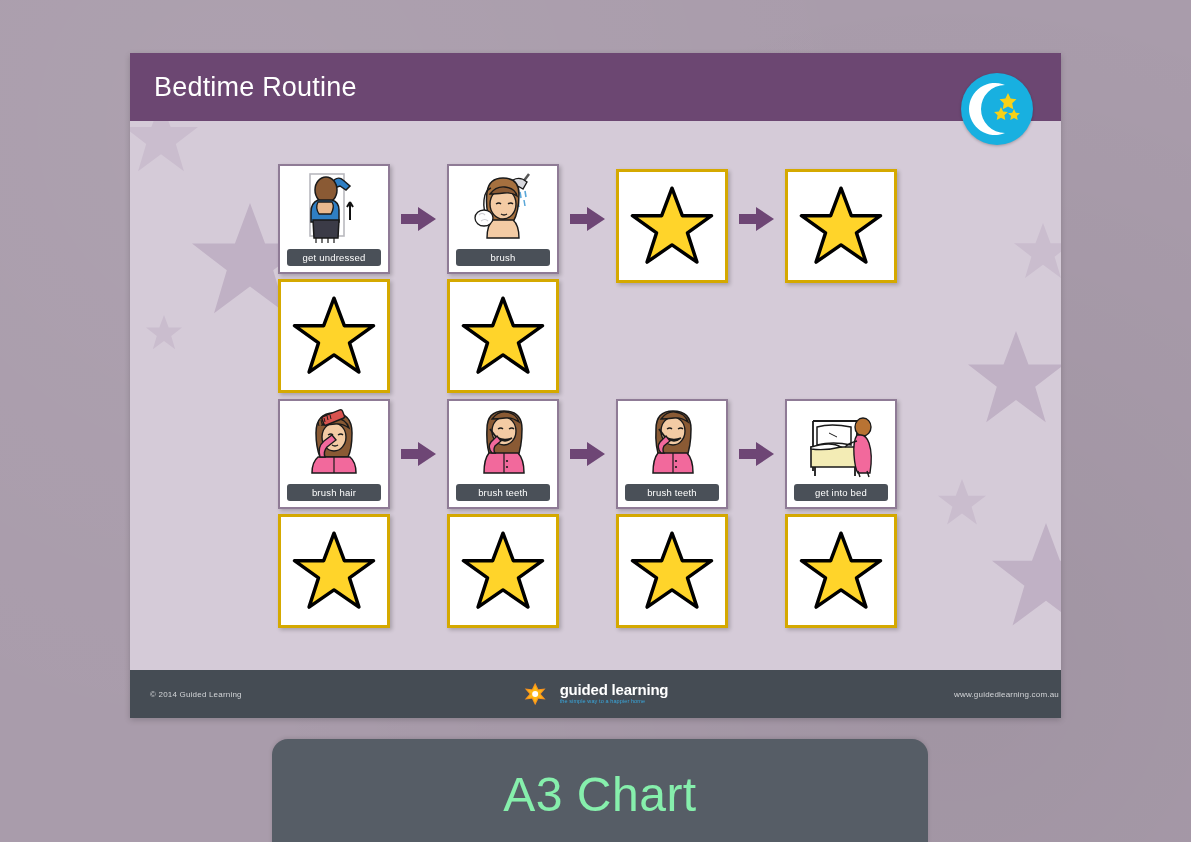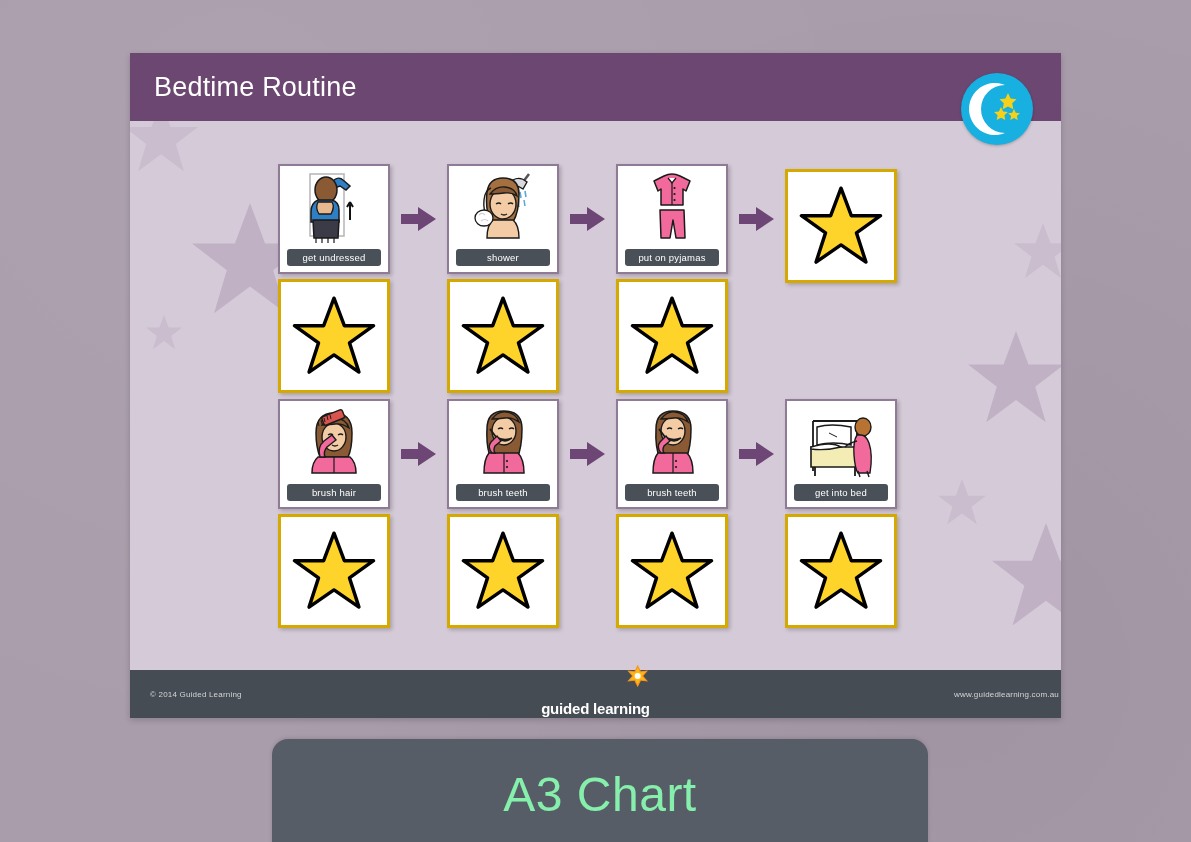--- a/index.html
+++ b/index.html
@@ -181,23 +181,22 @@
     color: #d3d5d8;
     font-size: 8px;
     margin-left: 20px;
     letter-spacing: 0.2px;
   }
   .brand-lockup {
     position: absolute;
     left: 50%;
     transform: translateX(-50%);
     display: flex;
-    align-items: flex-end;
+    align-items: flex-start;
     gap: 13px;
-    flex-direction: column;
   }
   .brand-mark { width: 24px; height: 24px; }
   .brand-mark svg { display: block; }
   .brand-words { display: flex; flex-direction: column; line-height: 1; }
   .brand-name {
     color: #ffffff;
     font-size: 15px;
     font-weight: bold;
     letter-spacing: -0.2px;
   }
@@ -308,50 +307,36 @@
               <ellipse cx="46" cy="34" rx="13" ry="15" fill="#f3cba4" stroke="#1a1a1a" stroke-width="1.4"></ellipse>
               <path d="M33 24 q6-8 15-7 q10 1 12 9 q-5-4 -13-3 q-9 1 -14 1 z" fill="#8a5a34" stroke="#1a1a1a" stroke-width="1.3"></path>
               <path d="M39 34 q3-2 5 0 M51 34 q3-2 5 0" stroke="#1a1a1a" stroke-width="1.4" fill="none"></path>
               <path d="M44 44 q3 2 6 0" stroke="#1a1a1a" stroke-width="1.3" fill="none"></path>
               <path d="M36 50 q-6 5 -6 18 l32 0 q0-13 -6-18 z" fill="#f3cba4" stroke="#1a1a1a" stroke-width="1.4"></path>
               <path d="M34 18 q-6 2 -7 12 q-1 10 3 16" fill="none" stroke="#1a1a1a" stroke-width="1.4"></path>
               <ellipse cx="27" cy="48" rx="9" ry="8" fill="#ffffff" stroke="#1a1a1a" stroke-width="1.3"></ellipse>
               <path d="M22 45 q3-3 6 0 M24 51 q4-3 7 0" stroke="#cfcfd4" stroke-width="1.2" fill="none"></path>
             </svg>
           </div>
-          <div class="pic-label">shower</div>
+          <div class="pic-label">brush</div>
         </div>
         <div class="star-card">
           <svg width="86" height="86" viewBox="0 0 100 100">
             <polygon points="50,6 62,38 96,38 68,58 79,92 50,72 21,92 32,58 4,38 38,38" fill="#ffd42a" stroke="#000000" stroke-width="4" stroke-linejoin="round"></polygon>
           </svg>
         </div>
       </div>
 
       <div class="step-arrow">
         <svg width="40" height="28" viewBox="0 0 40 28">
           <path d="M2 9 h17 v-7 l18 12 -18 12 v-7 h-17 z" fill="#6e4675"></path>
         </svg>
       </div>
 
       <div class="step-col">
-        <div class="pic-card">
-          <div class="pic-art">
-            <svg width="92" height="76" viewBox="0 0 92 76">
-              <path d="M38 6 q8-4 16 0 l10 5 -4 10 -3-2 0 16 -22 0 0-16 -3 2 -4-10 z" fill="#f2699c" stroke="#1a1a1a" stroke-width="1.5" stroke-linejoin="round"></path>
-              <path d="M42 8 l4 5 4-5" fill="#ffffff" stroke="#1a1a1a" stroke-width="1.3"></path>
-              <path d="M46 13 l0 22" stroke="#1a1a1a" stroke-width="1.2"></path>
-              <circle cx="48.5" cy="18" r="1.1" fill="#1a1a1a"></circle>
-              <circle cx="48.5" cy="24" r="1.1" fill="#1a1a1a"></circle>
-              <circle cx="48.5" cy="30" r="1.1" fill="#1a1a1a"></circle>
-              <path d="M34 40 l24 0 1 28 -9 0 -3-18 -3 18 -9 0 z" fill="#f2699c" stroke="#1a1a1a" stroke-width="1.5" stroke-linejoin="round"></path>
-            </svg>
-          </div>
-          <div class="pic-label">put on pyjamas</div>
-        </div>
         <div class="star-card">
           <svg width="86" height="86" viewBox="0 0 100 100">
             <polygon points="50,6 62,38 96,38 68,58 79,92 50,72 21,92 32,58 4,38 38,38" fill="#ffd42a" stroke="#000000" stroke-width="4" stroke-linejoin="round"></polygon>
           </svg>
         </div>
       </div>
 
       <div class="step-arrow">
         <svg width="40" height="28" viewBox="0 0 40 28">
           <path d="M2 9 h17 v-7 l18 12 -18 12 v-7 h-17 z" fill="#6e4675"></path>

